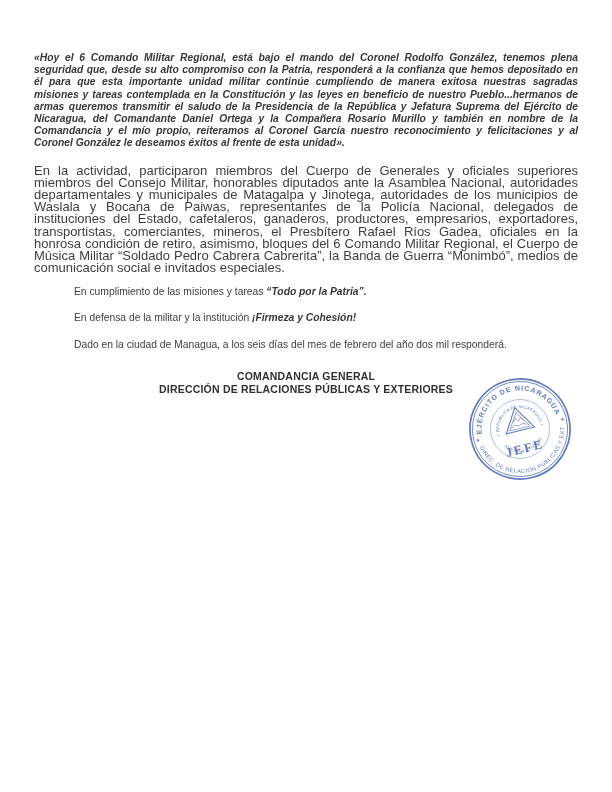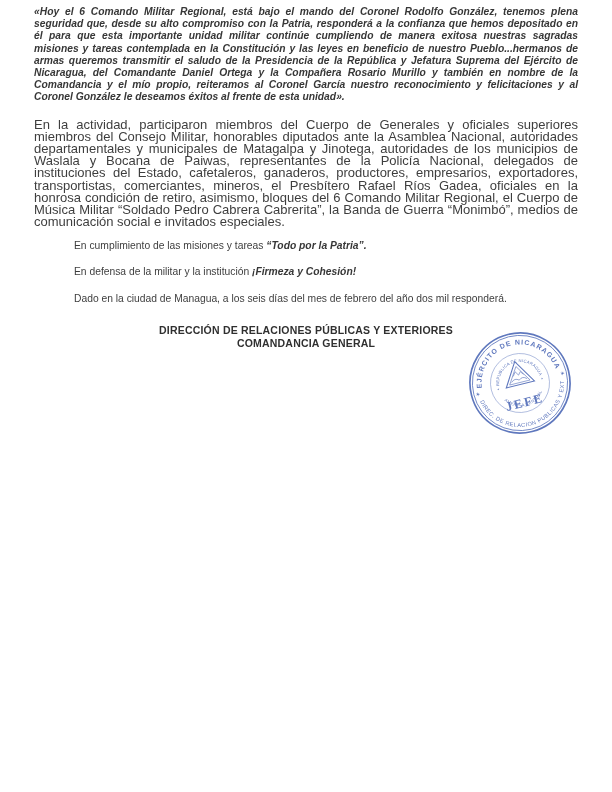--- a/index.html
+++ b/index.html
@@ -4,20 +4,21 @@
 <style>
   html, body { margin: 0; padding: 0; background: #ffffff; }
   .page {
     position: relative;
     width: 612px;
     height: 621px;
     background: #ffffff;
     font-family: "Liberation Sans", sans-serif;
     color: #3e3e3e;
     overflow: hidden;
+    margin-top: 46px;
   }
   .content {
     position: absolute;
     left: 34px;
     top: 6px;
     width: 544px;
   }
   p { margin: 0; }
   .quote {
     font-size: 10.3px;
@@ -77,22 +78,22 @@
 
     <p class="body-par">En la actividad, participaron miembros del Cuerpo de Generales y oficiales superiores miembros del Consejo Militar, honorables diputados ante la Asamblea Nacional, autoridades departamentales y municipales de Matagalpa y Jinotega, autoridades de los municipios de Waslala y Bocana de Paiwas, representantes de la Policía Nacional, delegados de instituciones del Estado, cafetaleros, ganaderos, productores, empresarios, exportadores, transportistas, comerciantes, mineros, el Presbítero Rafael Ríos Gadea, oficiales en la honrosa condición de retiro, asimismo, bloques del 6 Comando Militar Regional, el Cuerpo de Música Militar “Soldado Pedro Cabrera Cabrerita”, la Banda de Guerra “Monimbó”, medios de comunicación social e invitados especiales.</p>
 
     <p class="line mission"><span>En cumplimiento de las misiones y tareas </span><span class="motto">“Todo por la Patria”.</span></p>
 
     <p class="line defense"><span>En defensa de la militar y la institución </span><span class="motto">¡Firmeza y Cohesión!</span></p>
 
     <p class="line dateline">Dado en la ciudad de Managua, a los seis días del mes de febrero del año dos mil responderá.</p>
 
     <div class="sig">
+      <div>COMANDANCIA GENERAL</div>
       <div>DIRECCIÓN DE RELACIONES PÚBLICAS Y EXTERIORES</div>
-      <div>COMANDANCIA GENERAL</div>
     </div>
   </div>
 
   <div class="seal">
     <svg width="104" height="104" viewBox="0 0 104 104">
       <defs>
         <path id="arcOuterTop" d="M 13.5,52 A 38.5,38.5 0 1 1 90.5,52"></path>
         <path id="arcOuterBottom" d="M 8,52 A 44,44 0 0 0 96,52"></path>
         <path id="arcInnerTop" d="M 31,52 A 21,21 0 1 1 73,52"></path>
         <path id="arcInnerBottom" d="M 28.5,52 A 23.5,23.5 0 0 0 75.5,52"></path>

